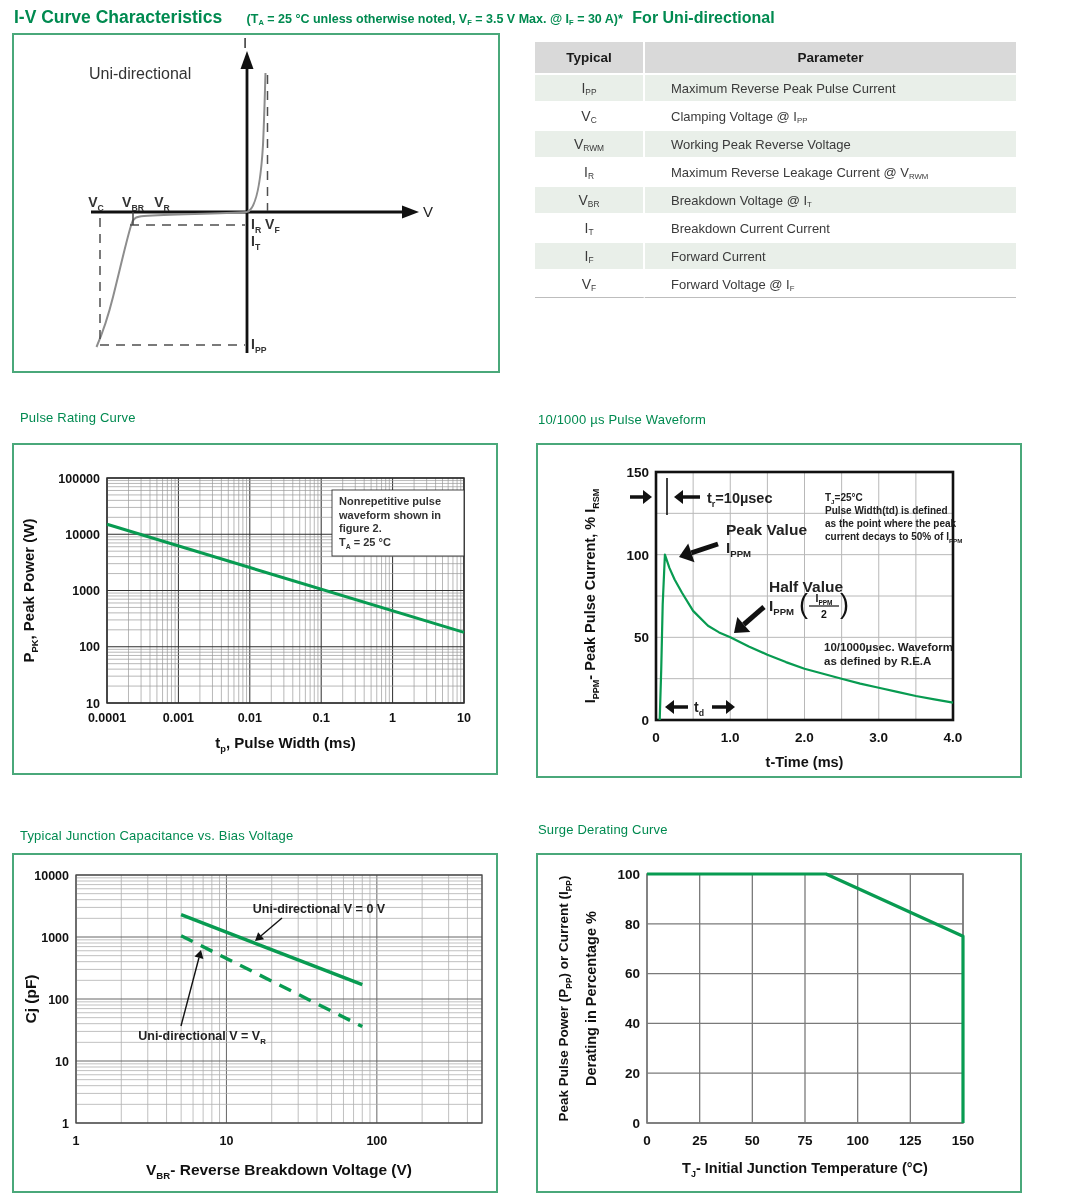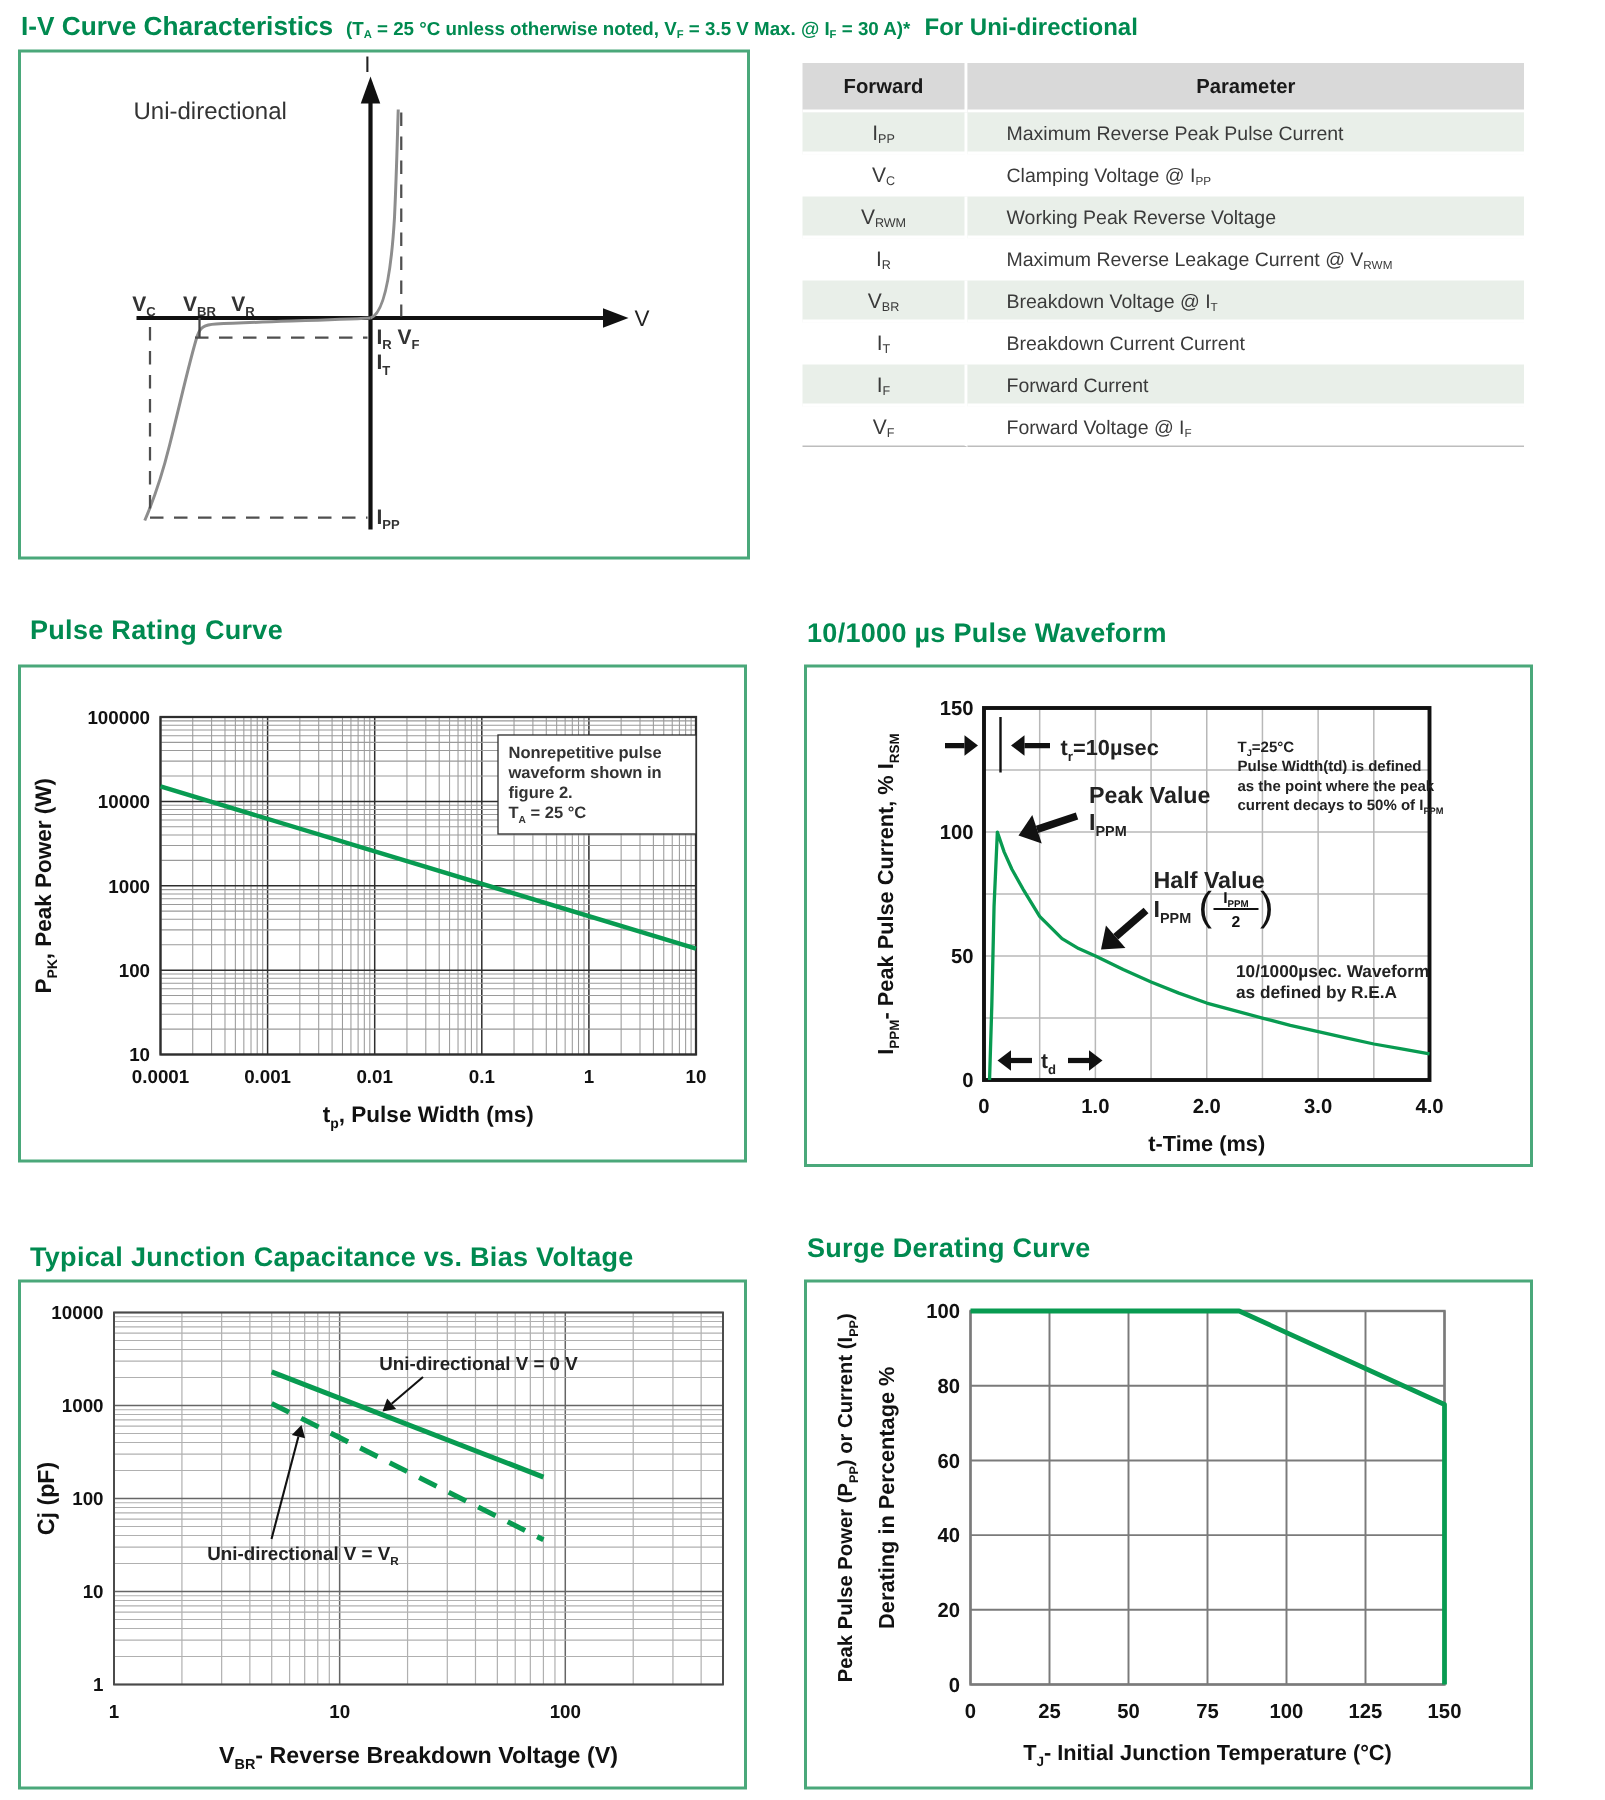--- a/index.html
+++ b/index.html
@@ -1,24 +1,24 @@
 <!DOCTYPE html>
 <html><head>
 <meta charset="utf-8">
 <style>
   html,body{margin:0;padding:0;background:#fff;}
   #page{position:relative;width:1070px;height:1200px;background:#fff;overflow:hidden;
         font-family:"Liberation Sans",sans-serif;color:#222;}
   .panel{position:absolute;background:#fff;border:2px solid #4aa87a;box-sizing:border-box;}
   .panel svg{display:block;width:100%;height:100%;}
-  .sec-title{position:absolute;margin:0;font-size:18px;font-weight:bold;color:#008a50;
+  .sec-title{position:absolute;margin:0;font-size:13px;font-weight:normal;color:#008a50;
              letter-spacing:0.2px;}
   #main-header{position:absolute;left:14px;top:7px;color:#008a50;font-weight:bold;white-space:nowrap;}
   #main-header .h-main{font-size:17.5px;}
-  #main-header .h-paren{font-size:12.5px;margin-left:4px;}
+  #main-header .h-paren{font-size:12.5px;margin-left:20px;}
   #main-header .h-suffix{font-size:16px;margin-left:5px;}
   sub{font-size:0.6em;line-height:0;vertical-align:-0.28em;}
   #table-wrap{position:absolute;left:535px;top:42px;width:481px;}
   table{border-collapse:separate;border-spacing:0;width:100%;}
   th{background:#d9d9d9;font-size:13.5px;font-weight:bold;color:#1a1a1a;height:29px;
      border-bottom:2px solid #fff;}
   th.sym{width:106px;border-right:2px solid #fff;}
   td{height:24px;font-size:13px;color:#3a3a3a;border-bottom:2px solid #fff;}
   tbody tr:nth-child(odd) td{background:#e9efe9;}
   tbody tr:nth-child(even) td{background:#fff;}
@@ -62,21 +62,21 @@
           <text x="237" y="211" font-size="14" font-weight="bold" fill="#333" text-anchor="start" font-family="&quot;Liberation Sans&quot;,sans-serif"><tspan font-size="14">I</tspan><tspan font-size="8.7" dy="3.9">T</tspan></text>
           <text x="237" y="314" font-size="14" font-weight="bold" fill="#333" text-anchor="start" font-family="&quot;Liberation Sans&quot;,sans-serif"><tspan font-size="14">I</tspan><tspan font-size="8.7" dy="3.9">PP</tspan></text>
         </g>
       </svg>
   </div>
 
   <div id="table-wrap">
     <table>
       <thead>
           <tr>
-            <th class="sym">Forward</th>
+            <th class="sym">Typical</th>
             <th class="par">Parameter</th>
           </tr>
         </thead>
       <tbody>
           <tr>
             <td class="sym">I<sub>PP</sub></td>
             <td class="par">Maximum Reverse Peak Pulse Current</td>
           </tr>
           <tr>
             <td class="sym">V<sub>C</sub></td>

